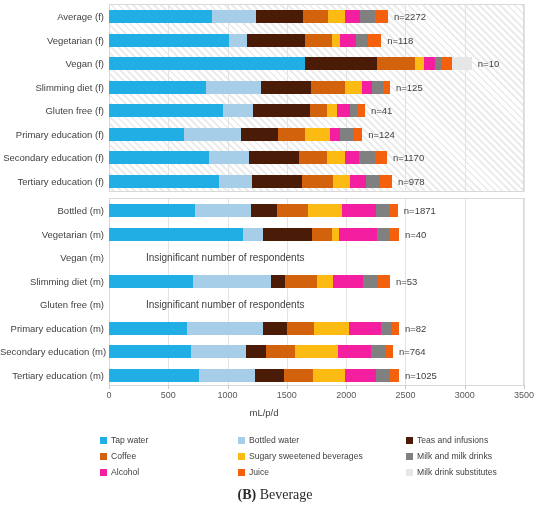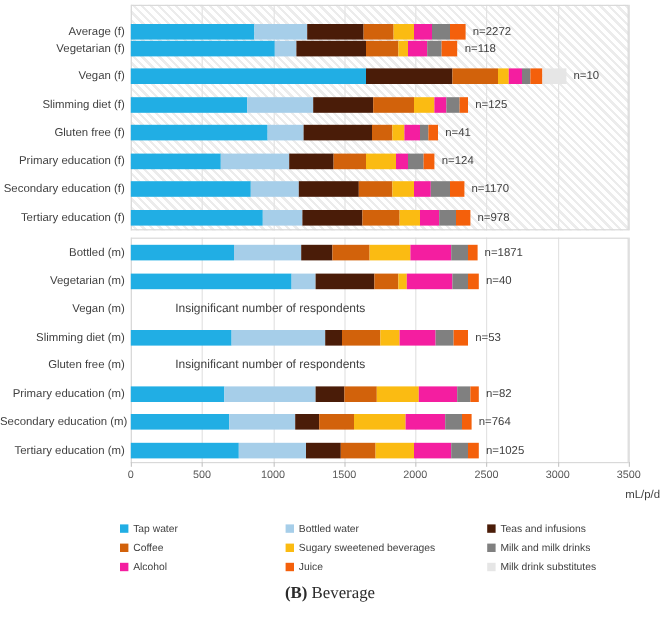--- a/index.html
+++ b/index.html
@@ -61,21 +61,21 @@
     position:absolute;top:0;
     font-size:9px;color:#595959;
     transform:translateX(-50%);
     white-space:nowrap;
   }
   #axis .tickmark{
     position:absolute;top:-5px;width:1px;height:4px;background:#c9c9c9;
   }
   #xtitle{
     position:absolute;left:0;top:407px;width:550px;
-    text-align:right;font-size:9.5px;color:#3f3f3f;
+    text-align:center;font-size:9.5px;color:#3f3f3f;
   }
   #xtitle-inner{display:inline-block;margin-left:-22px;}
 
   
   #legend{
     position:absolute;left:100px;top:432px;width:440px;height:50px;
     display:grid;
     grid-template-columns:138px 168px 134px;
     grid-auto-rows:16px;
     font-size:8.6px;
@@ -105,21 +105,21 @@
           <i style="left: 118.571px;"></i>
           <i style="left: 177.857px;"></i>
           <i style="left: 237.143px;"></i>
           <i style="left: 296.429px;"></i>
           <i style="left: 355.714px;"></i>
           <i style="left: 415px;"></i>
         </div>
       <div class="panel-border"></div>
     </div>
     <div class="rows" id="rows-female">
-        <div class="row" style="top: 16px;">
+        <div class="row" style="top: 6px;">
           <div class="axis-label">Average (f)</div>
           <div class="bar">
             <div class="seg" title="Tap water: 868" style="left: 0px; width: 102.92px; background: rgb(33, 174, 228);"></div>
             <div class="seg" title="Bottled water: 372" style="left: 102.92px; width: 44.1086px; background: rgb(166, 206, 233);"></div>
             <div class="seg" title="Teas and infusions: 397" style="left: 147.029px; width: 47.0729px; background: rgb(74, 28, 8);"></div>
             <div class="seg" title="Coffee: 211" style="left: 194.101px; width: 25.0186px; background: rgb(210, 98, 11);"></div>
             <div class="seg" title="Sugary sweetened beverages: 142" style="left: 219.12px; width: 16.8371px; background: rgb(251, 187, 18);"></div>
             <div class="seg" title="Alcohol: 126" style="left: 235.957px; width: 14.94px; background: rgb(244, 30, 160);"></div>
             <div class="seg" title="Milk and milk drinks: 127" style="left: 250.897px; width: 15.0586px; background: rgb(128, 128, 128);"></div>
             <div class="seg" title="Juice: 110" style="left: 265.956px; width: 13.0429px; background: rgb(244, 96, 11);"></div>

